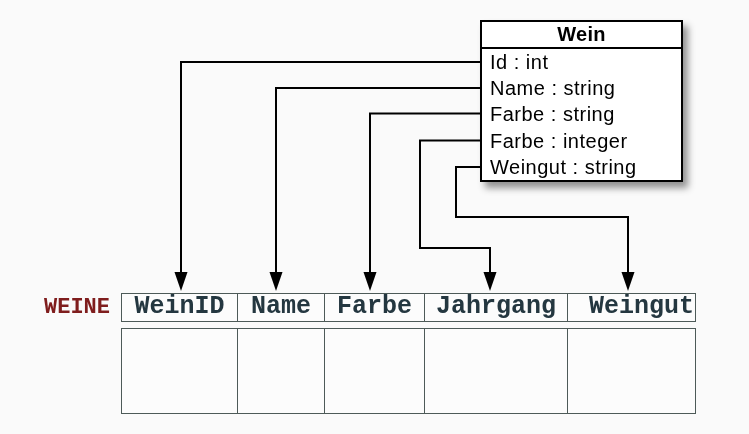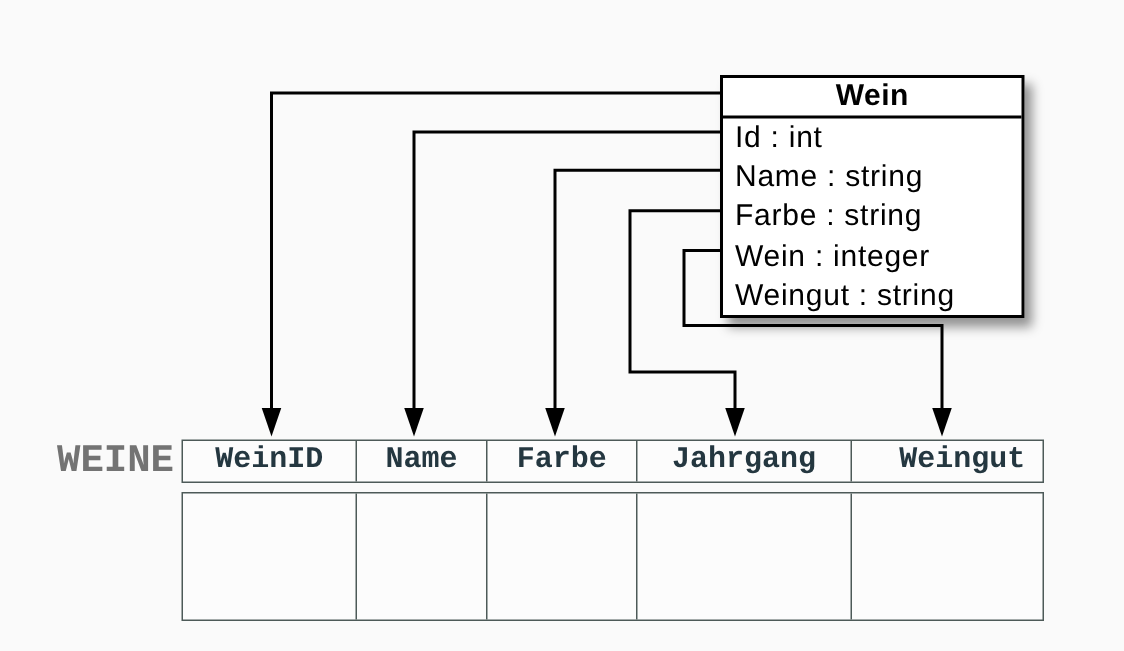--- a/index.html
+++ b/index.html
@@ -33,21 +33,20 @@
   
   .class-box {
     position: absolute;
     left: 480px;
     top: 20px;
     width: 199px;
     background: #ffffff;
     border: 2px solid #000000;
     box-shadow: 5px 6px 7px rgba(0, 0, 0, 0.42);
     z-index: 2;
-    margin-top: 30px;
   }
   .class-title {
     height: 25px;
     line-height: 25px;
     text-align: center;
     font-size: 20px;
     font-weight: bold;
     color: #000000;
     border-bottom: 2px solid #000000;
     letter-spacing: 0.3px;
@@ -65,22 +64,22 @@
   .table-label {
     position: absolute;
     left: 38px;
     top: 293px;
     width: 72px;
     height: 29px;
     line-height: 29px;
     text-align: right;
     font-family: "Liberation Mono", monospace;
     font-weight: bold;
-    font-size: 26px;
-    color: #737373;
+    font-size: 22px;
+    color: #7f1d1d;
     z-index: 2;
   }
   .db-row {
     position: absolute;
     left: 121px;
     width: 575px;
     display: flex;
     border: 1.5px solid #4d5a58;
     box-sizing: border-box;
     background: #fcfcfc;
@@ -92,21 +91,21 @@
   }
   .db-row.body {
     top: 328px;
     height: 86px;
   }
   .cell {
     box-sizing: border-box;
     text-align: center;
     font-family: "Liberation Mono", monospace;
     font-weight: bold;
-    font-size: 20px;
+    font-size: 25px;
     line-height: 26px;
     color: #243740;
     overflow: hidden;
     white-space: nowrap;
   }
   .cell + .cell { border-left: 1.5px solid #4d5a58; }
   .c0 { width: 115px; }
   .c1 { width: 87px; }
   .c2 { width: 100px; text-align: center; }
   .c3 { width: 143px; text-align: center; }
@@ -128,21 +127,21 @@
     <polygon points="483.5,272 496.5,272 490,291"></polygon>
     <path d="M 482 167 L 456 167 L 456 217 L 628 217 L 628 273"></path>
     <polygon points="621.5,272 634.5,272 628,291"></polygon>
   </svg>
 
   <div class="class-box">
     <div class="class-title">Wein</div>
     <div class="class-attr">Id : int</div>
     <div class="class-attr">Name : string</div>
     <div class="class-attr">Farbe : string</div>
-    <div class="class-attr">Wein : integer</div>
+    <div class="class-attr">Farbe : integer</div>
     <div class="class-attr">Weingut : string</div>
   </div>
 
   <div class="table-label">WEINE</div>
 
   <div class="db-row header">
     <div class="cell c0">WeinID</div>
     <div class="cell c1">Name</div>
     <div class="cell c2">Farbe</div>
     <div class="cell c3">Jahrgang</div>

